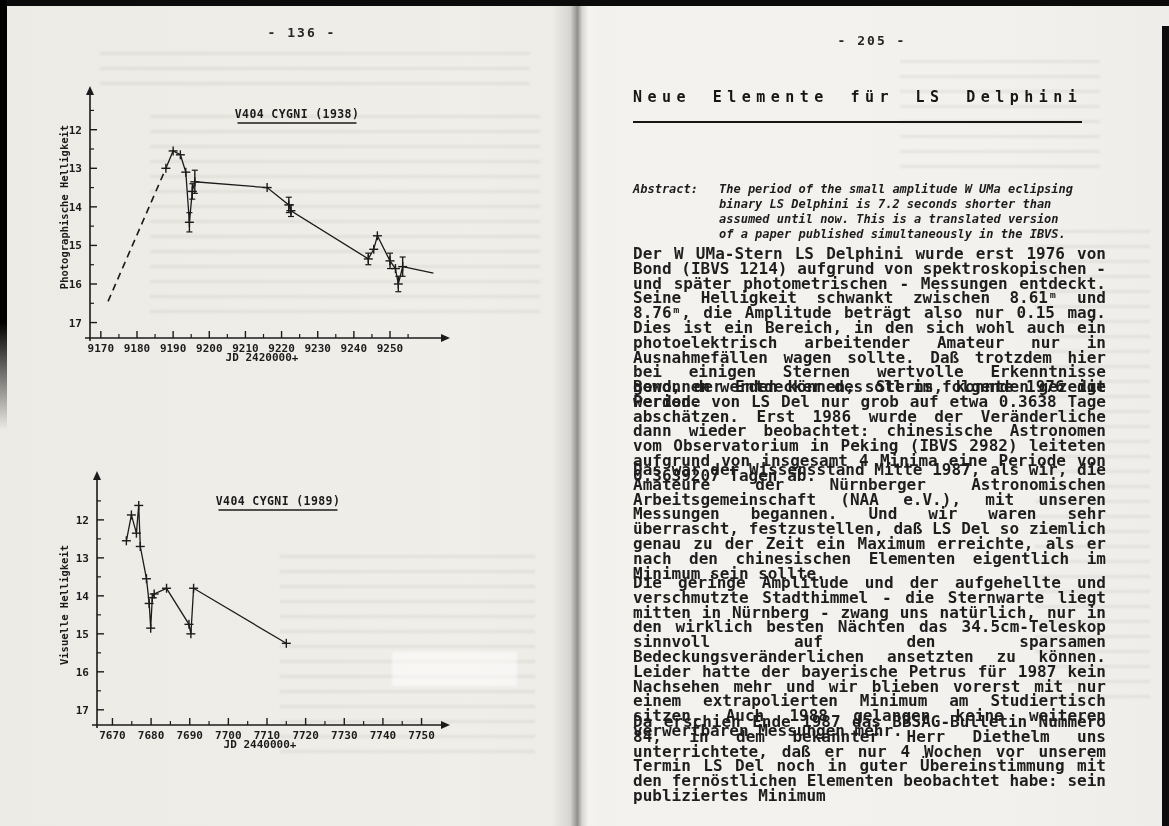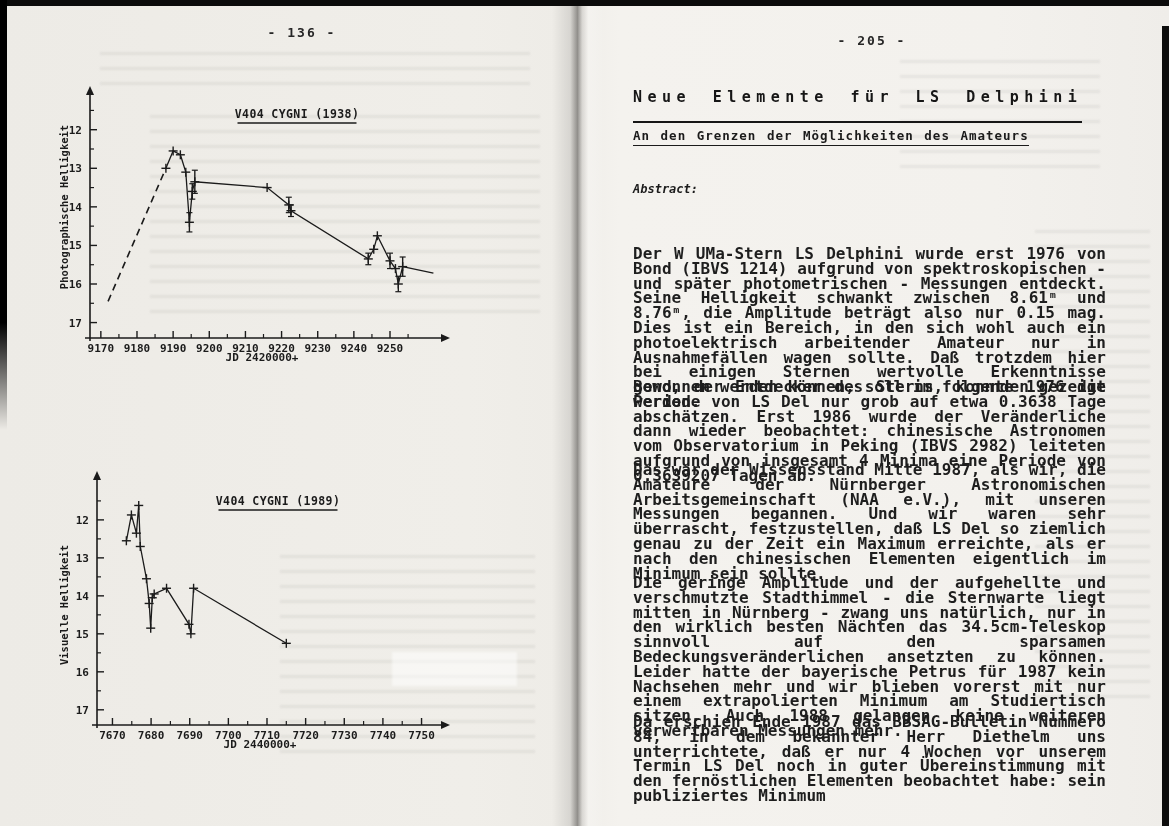--- a/index.html
+++ b/index.html
@@ -268,23 +268,26 @@
       <line x1="149.0909090909091" y1="136.25581395348843" x2="158.0909090909091" y2="136.25581395348843" stroke="#1b1b1b" stroke-width="1.4"></line>
       <line x1="153.5909090909091" y1="131.75581395348843" x2="153.5909090909091" y2="140.75581395348843" stroke="#1b1b1b" stroke-width="1.4"></line>
       <line x1="241.8181818181818" y1="191.33333333333337" x2="250.8181818181818" y2="191.33333333333337" stroke="#1b1b1b" stroke-width="1.4"></line>
       <line x1="246.3181818181818" y1="186.83333333333337" x2="246.3181818181818" y2="195.83333333333337" stroke="#1b1b1b" stroke-width="1.4"></line>
     </svg>
 
 
   <div class="pagenum" id="pagenum-right">- 205 -</div>
 
   <div class="tw" id="article-title">Neue Elemente für LS Delphini</div>
-  <div class="tw" id="article-subtitle">An den Grenzen der Möglichkeiten des Amateurs</div>
 
   <div id="abstract-label">Abstract:</div>
+  <div id="abstract-text">The period of the small amplitude W UMa eclipsing
+binary LS Delphini is  7.2 seconds shorter than
+assumed until now. This is a translated version
+of a paper published simultaneously in the IBVS.</div>
 
   <div class="para" id="para-1">Der W UMa-Stern LS Delphini wurde erst 1976 von Bond (IBVS 1214) aufgrund von spektroskopischen - und später photometrischen - Messungen entdeckt. Seine Helligkeit schwankt zwischen 8.61ᵐ und 8.76ᵐ, die Amplitude beträgt also nur 0.15 mag. Dies ist ein Bereich, in den sich wohl auch ein photoelektrisch arbeitender Amateur nur in Ausnahmefällen wagen sollte. Daß trotzdem hier bei einigen Sternen wertvolle Erkenntnisse gewonnen werden können, soll im folgenden gezeigt werden.</div>
   <div class="para" id="para-2">Bond, der Entdecker des Sterns, konnte 1976 die Periode von LS Del nur grob auf etwa 0.3638 Tage abschätzen. Erst 1986 wurde der Veränderliche dann wieder beobachtet: chinesische Astronomen vom Observatorium in Peking (IBVS 2982) leiteten aufgrund von insgesamt 4 Minima eine Periode von 0.3639207 Tagen ab.</div>
   <div class="para" id="para-3">Das war der Wissensstand Mitte 1987, als wir, die Amateure der Nürnberger Astronomischen Arbeitsgemeinschaft (NAA e.V.), mit unseren Messungen begannen. Und wir waren sehr überrascht, festzustellen, daß LS Del so ziemlich genau zu der Zeit ein Maximum erreichte, als er nach den chinesischen Elementen eigentlich im Minimum sein sollte.</div>
   <div class="para" id="para-4">Die geringe Amplitude und der aufgehellte und verschmutzte Stadthimmel - die Sternwarte liegt mitten in Nürnberg - zwang uns natürlich, nur in den wirklich besten Nächten das 34.5cm-Teleskop sinnvoll auf den sparsamen Bedeckungsveränderlichen ansetzten zu können. Leider hatte der bayerische Petrus für 1987 kein Nachsehen mehr und wir blieben vorerst mit nur einem extrapolierten Minimum am Studiertisch sitzen. Auch 1988 gelangen keine weiteren verwertbaren Messungen mehr.</div>
   <div class="para" id="para-5">Da erschien Ende 1987 das BBSAG-Bulletin Nummero 84, in dem bekannter Herr Diethelm uns unterrichtete, daß er nur 4 Wochen vor unserem Termin LS Del noch in guter Übereinstimmung mit den fernöstlichen Elementen beobachtet habe: sein publiziertes Minimum</div>
 
 </div>
 
 </body></html>

